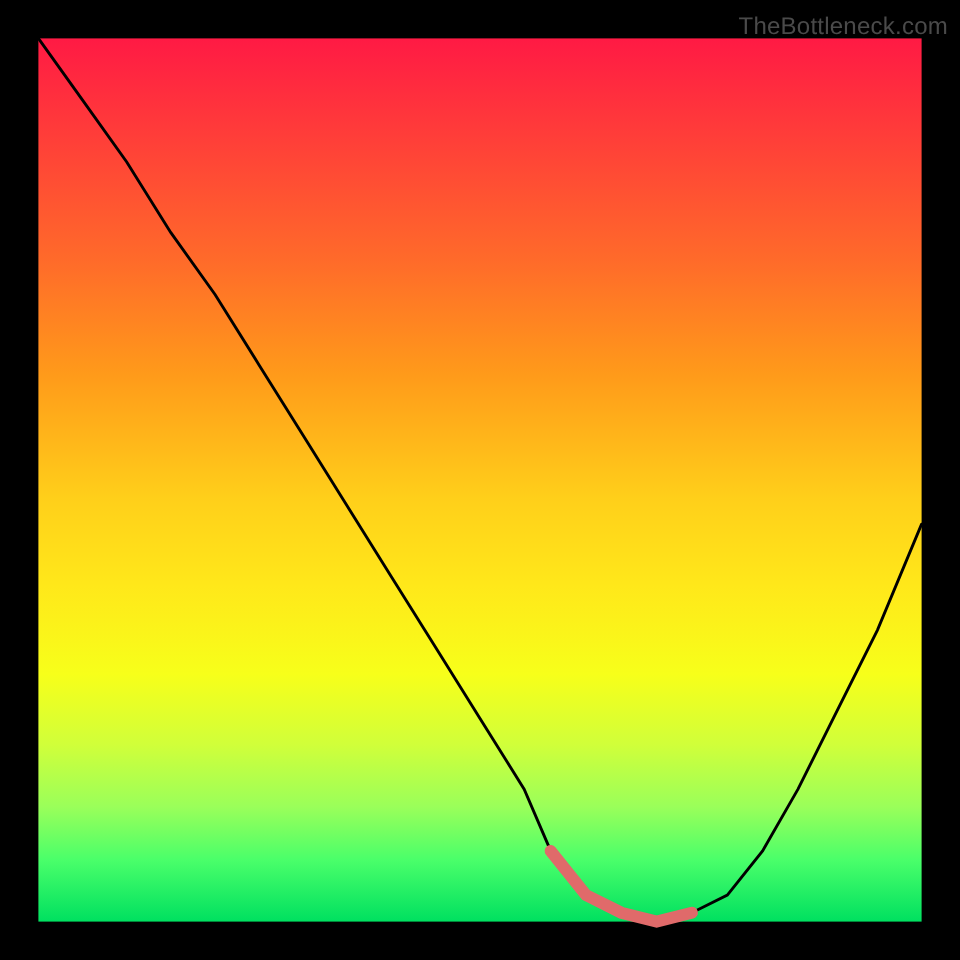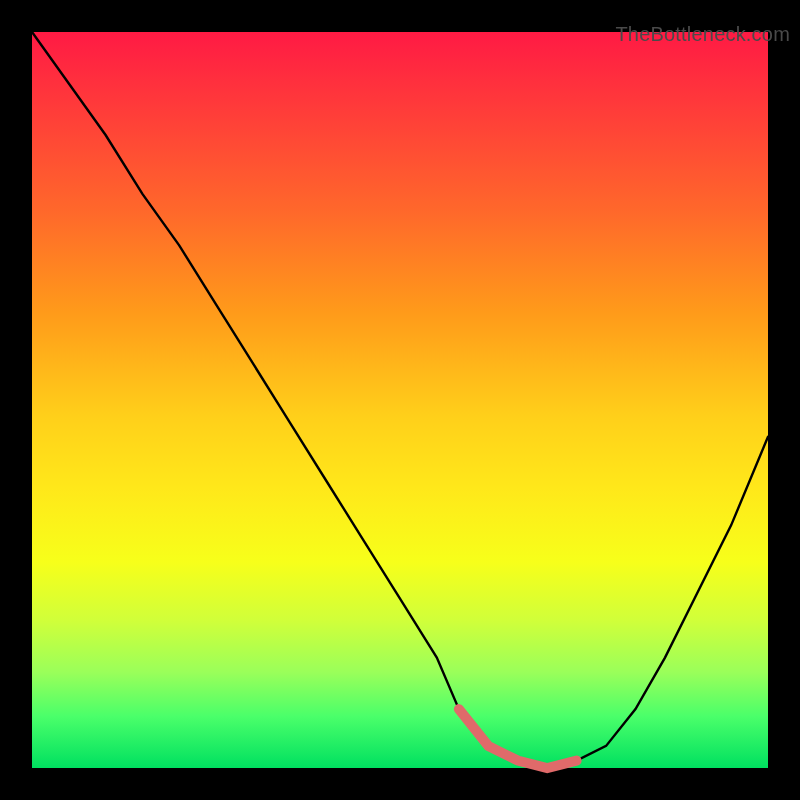--- a/index.html
+++ b/index.html
@@ -42,21 +42,21 @@
   .curve-svg {
     position: absolute;
     left: 0;
     top: 0;
     width: 736px;
     height: 736px;
     overflow: visible;
   }
   .watermark {
     position: absolute;
-    top: 23px;
+    top: 11px;
     right: 10px;
     color: #4a4a4a;
     font-size: 20px;
     letter-spacing: 0.2px;
     font-weight: 500;
   }
 </style>
 </head>
 <body>
 

